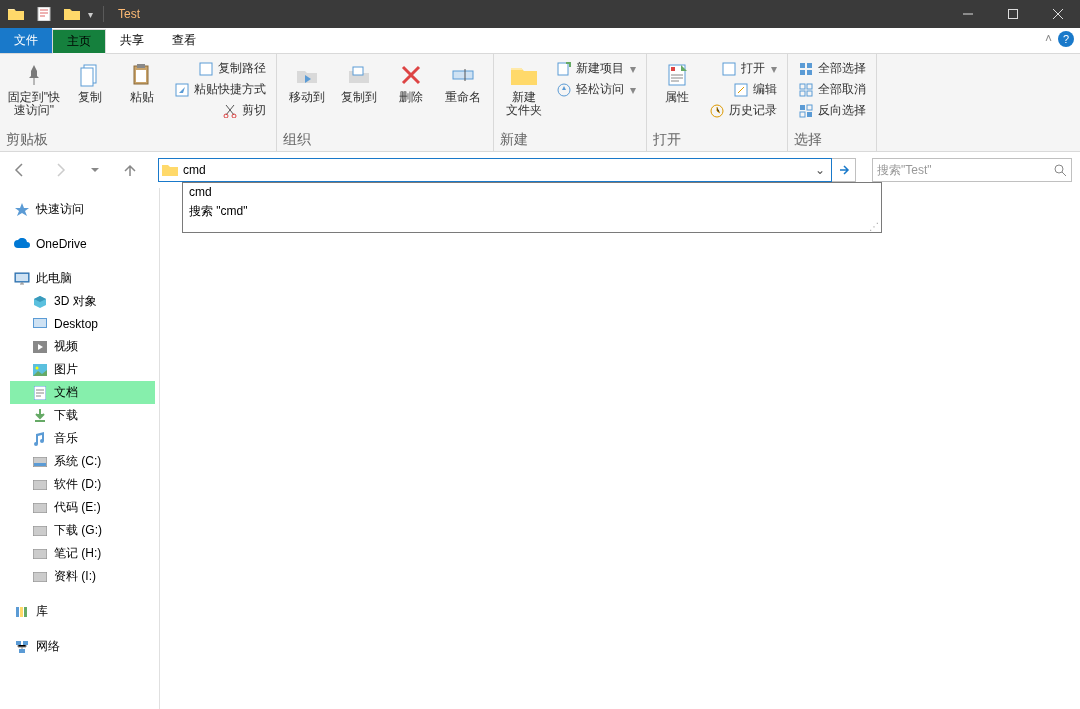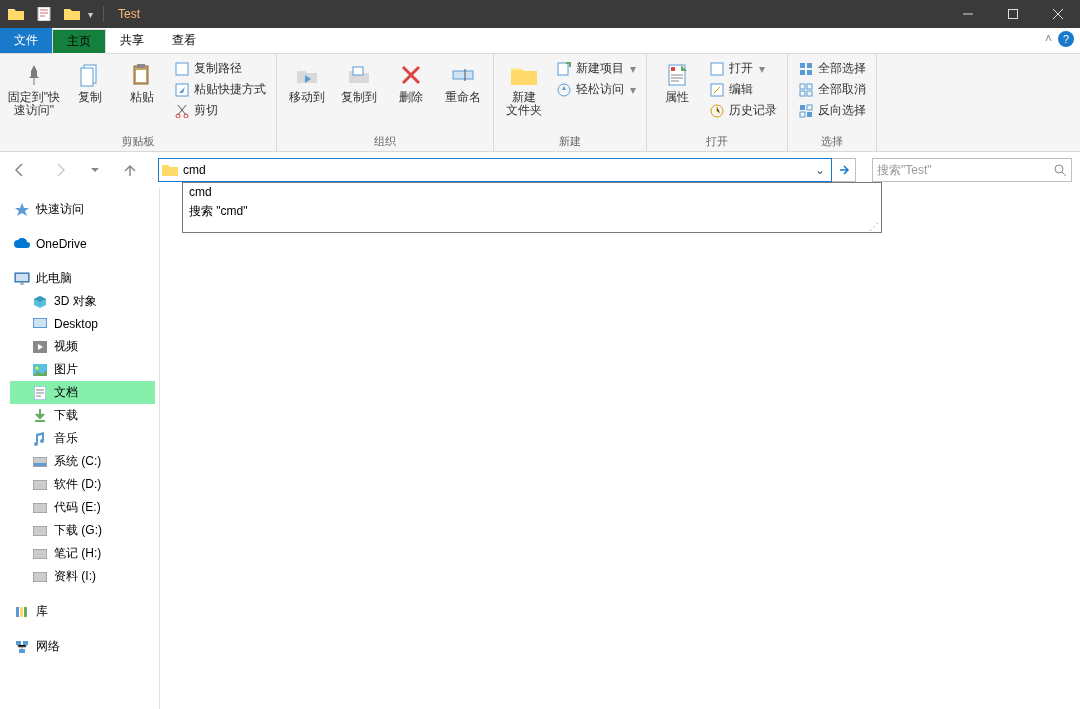--- a/index.html
+++ b/index.html
@@ -17,27 +17,27 @@
 .tabs .tab { padding: 4px 14px; height: 100%; display: flex; align-items: center; cursor: pointer; }
 .tabs .tab.file { background: #1979ca; color: #fff; }
 .tabs .tab.active { background: #15803d; border: 1px solid #d9d9d9; border-bottom: 1px solid #f5f5f5; margin-bottom: -1px; }
 .tabs .help { position: absolute; right: 6px; top: 3px; display: flex; align-items: center; gap: 6px; }
 .tabs .help .chev { color: #888; }
 .tabs .help .q { width: 16px; height: 16px; border-radius: 50%; background: #1979ca; color: #fff; display: flex; align-items: center; justify-content: center; font-size: 11px; }
 
 .ribbon { height: 98px; background: #f5f5f5; border-bottom: 1px solid #d9d9d9; display: flex; }
 .ribbon-group { border-right: 1px solid #d9d9d9; display: flex; flex-direction: column; justify-content: space-between; padding: 3px 6px 2px 6px; }
 .ribbon-group .buttons { display: flex; gap: 4px; }
-.ribbon-group .label { text-align: center; color: #666; font-size: 11px; padding-top: 2px; }
+.ribbon-group .label { color: #666; font-size: 14px; padding-top: 2px; }
 .rbtn-big { display: flex; flex-direction: column; align-items: center; justify-content: flex-start; width: 48px; padding-top: 4px; cursor: pointer; color: #333; }
 .rbtn-big.wide { width: 56px; }
 .rbtn-big .ico { width: 28px; height: 28px; display: flex; align-items: center; justify-content: center; }
 .rbtn-big .txt { text-align: center; line-height: 13px; margin-top: 2px; }
 .rbtn-col { display: flex; flex-direction: column; gap: 2px; padding-top: 2px; }
-.rbtn-small { display: flex; align-items: center; gap: 4px; padding: 1px 4px; cursor: pointer; color: #333; white-space: nowrap; }
+.rbtn-small { display: flex; align-items: center; gap: 4px; padding: 1px 4px; cursor: pointer; color: #333; white-space: nowrap; justify-content: flex-end; }
 .rbtn-small .ico { width: 16px; height: 16px; display: flex; align-items: center; justify-content: center; }
 
 .navbar { height: 36px; display: flex; align-items: center; padding: 4px 8px; gap: 16px; background: #fff; }
 .navbtn { width: 24px; height: 24px; display: flex; align-items: center; justify-content: center; color: #888; cursor: pointer; }
 .addrbar-wrap { flex: 1; position: relative; }
 .addrbar { height: 24px; border: 1px solid #1979ca; display: flex; align-items: center; padding: 0 2px; background: #fff; }
 .addrbar .foldersm { width: 18px; height: 18px; display: flex; align-items: center; justify-content: center; }
 .addrbar input { border: none; outline: none; flex: 1; padding: 0 4px; height: 100%; }
 .addrbar .drop { width: 18px; text-align: center; color: #555; cursor: pointer; }
 .addrbar-go { width: 24px; height: 24px; border: 1px solid #c0c0c0; border-left: none; display: flex; align-items: center; justify-content: center; color: #1979ca; cursor: pointer; }

